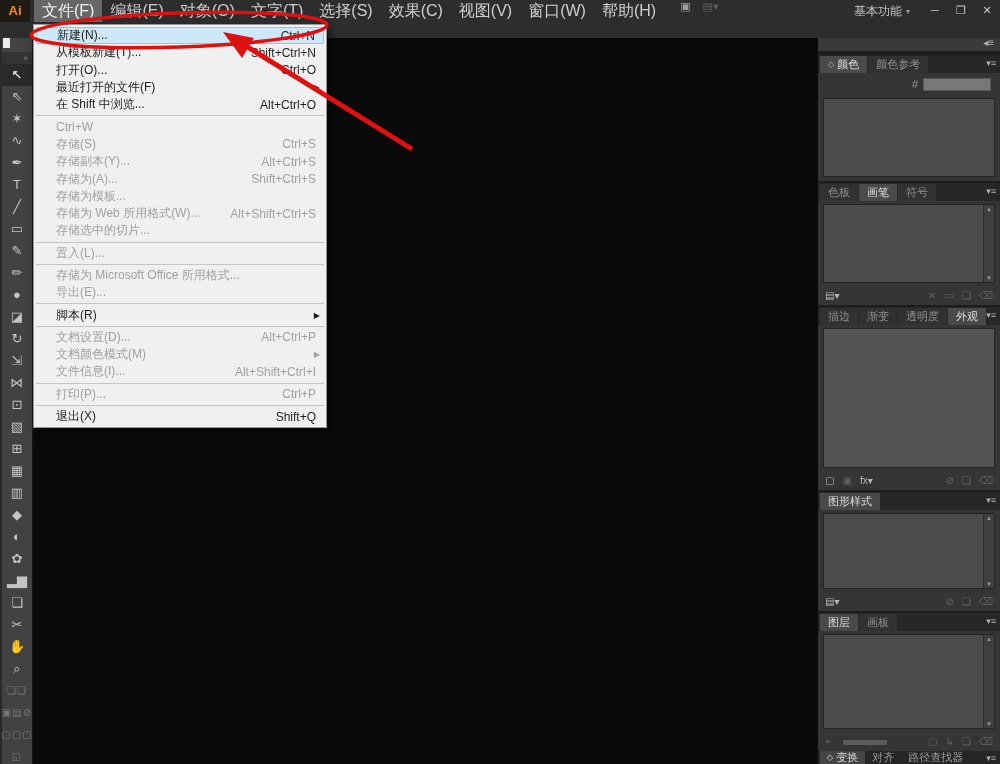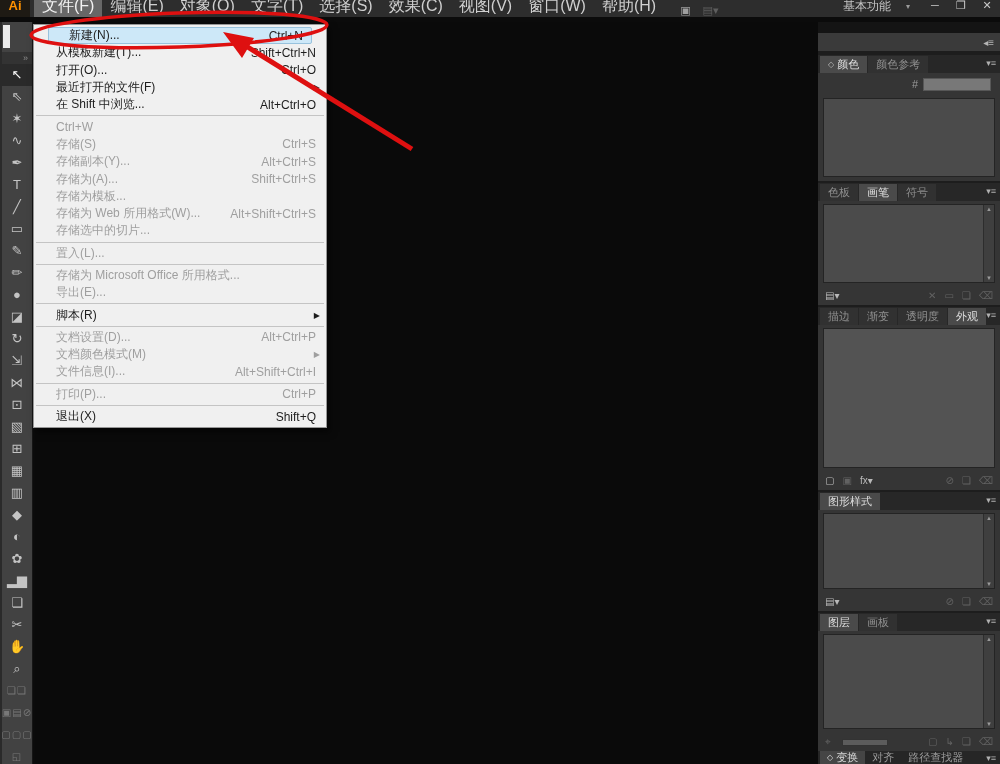--- a/index.html
+++ b/index.html
@@ -1,28 +1,28 @@
 <!DOCTYPE html>
 <html><head>
 <meta charset="utf-8">
 <style>
   *{margin:0;padding:0;box-sizing:border-box}
   html,body{width:1000px;height:764px;overflow:hidden}
   body{position:relative;font-family:"Liberation Sans","DejaVu Sans",sans-serif;background:#0b0b0b}
 
   
-  .titlebar{position:absolute;top:0;left:0;right:0;height:17px;background:#2d2d2d;display:flex;align-items:flex-end;z-index:5}
+  .titlebar{position:absolute;top:0;left:0;right:0;height:38px;background:#2d2d2d;display:flex;align-items:flex-start;z-index:5}
   .ai-logo{width:30px;height:22px;background:#1e1a14;color:#ff9100;font-weight:bold;font-size:13px;text-align:center;line-height:22px}
   .menus{display:flex;height:22px;margin-left:4px}
   .mbitem{padding:0 8px;font-size:16px;color:#cfcfcf;height:22px;line-height:22px;white-space:nowrap}
   .mbitem.active{background:#676767;color:#f2f2f2}
   .tb-icons{display:flex;gap:12px;margin-left:16px;align-items:center}
   .tb-icon{color:#9f9f9f;font-size:11px}
   .tb-icon.dim{color:#5e5e5e}
-  .workspace{margin-left:auto;color:#c5c5c5;font-size:12px;display:flex;align-items:center;gap:15px;padding:0 12px;height:22px}
+  .workspace{margin-left:auto;color:#c5c5c5;font-size:12px;display:flex;align-items:center;gap:4px;padding:0 12px;height:22px}
   .workspace .chev{font-size:8px;color:#9a9a9a}
   .win{display:flex}
   .winbtn{width:26px;text-align:center;color:#c9c9c9;font-size:11px;height:22px;line-height:20px}
 
   
   .toolbar{position:absolute;left:0;top:22px;bottom:0;width:33px;background:#424242;border-right:1px solid #161616;border-left:2px solid #2a2a2a;z-index:2}
   .tb-top{height:30px;position:relative}
   .tb-grip{position:absolute;left:1px;top:3px;width:7px;height:23px;background:#ececec}
   .tb-chev{height:12px;text-align:right;color:#8d8d8d;font-size:9px;line-height:12px;padding-right:4px;background:#333}
   .tools{display:flex;flex-direction:column;align-items:stretch}
@@ -61,21 +61,21 @@
   .bottombar{height:13px;background:#262626;display:flex;align-items:center;font-size:11px;color:#9a9a9a;position:relative;padding-left:2px}
   .bbtab{padding:0 7px;height:13px;line-height:13px;display:flex;align-items:center;gap:3px;white-space:nowrap}
   .bbtab.active{background:#454545;color:#d5d5d5}
   .bbtab .ticon{font-size:8px}
   .bbmenu{position:absolute;right:4px;font-size:9px;color:#b0b0b0}
 
   
   .dropdown{position:absolute;left:33px;top:24px;width:294px;background:#f0f0f0;border:1px solid #979797;box-shadow:3px 4px 7px rgba(0,0,0,.55);z-index:10;padding:2px 0;font-size:12px}
   .mi{height:17.3px;display:flex;align-items:center;padding:0 10px 0 22px;color:#1d1d1d;position:relative}
   .mi.disabled{color:#9f9f9f}
-  .mi.highlighted{background:#cde8f8;border:1px solid #98c2dd;border-radius:2px;margin:0 14px;padding:0 8px 0 20px}
+  .mi.highlighted{background:#cde8f8;border:1px solid #98c2dd;border-radius:2px;margin:0 2px;padding:0 8px 0 20px}
   .mi-label{flex:1;white-space:nowrap;overflow:hidden}
   .mi-short{white-space:nowrap}
   .mi-arrow{position:absolute;right:6px;font-size:8px}
   .msep{height:1px;background:#c4c4c4;margin:2px 2px}
 
   
   .anno{position:absolute;left:0;top:0;width:1000px;height:764px;z-index:20;pointer-events:none}
 </style>
 </head>
 <body>

